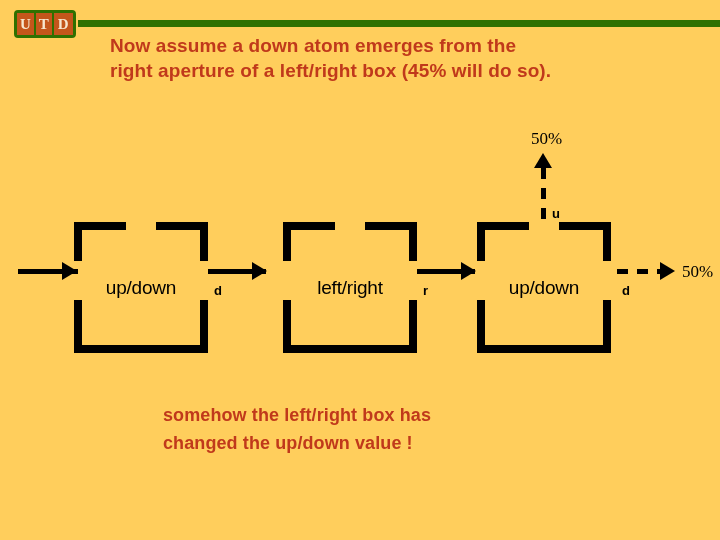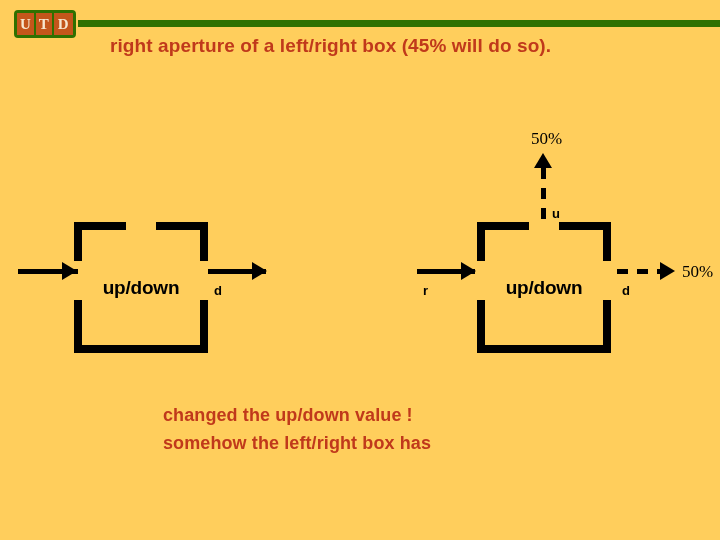--- a/index.html
+++ b/index.html
@@ -92,21 +92,21 @@
   
   .qbox { position: absolute; }
   .qbox .seg { position: absolute; background: #000; }
   .qbox .blabel {
     position: absolute;
     left: 0; right: 0;
     top: 50%;
     transform: translateY(-50%);
     text-align: center;
     font-size: 19px;
-    font-weight: bold;
+    font-weight: normal;
     color: #000;
     letter-spacing: -0.2px;
   }
 
   
   .arrow-line { position: absolute; background: #000; height: 5px; }
   .arrow-head {
     position: absolute;
     width: 0; height: 0;
     border-top: 9px solid transparent;
@@ -153,20 +153,21 @@
 <div id="header-band">
   <div id="header-rule"></div>
   <div id="utd-logo">
     <span class="utd-cell">U</span>
     <span class="utd-cell">T</span>
     <span class="utd-cell wide">D</span>
   </div>
 </div>
 
 <div id="headline">
+  <span class="tline">Now assume a down atom emerges from the</span>
   <span class="tline">right aperture of a left/right box (45% will do so).</span>
 </div>
 
 <div id="diagram">
 
   <div class="arrow-line" style="left:18px; top:159px; width:60px;"></div>
   <div class="arrow-head" style="left:62px; top:152px;"></div>
 
   <div class="qbox" style="left:74px; top:112px; width:134px; height:131px;">
 
@@ -181,20 +182,31 @@
 
     <div class="seg" style="left:126px;top:78px;width:8px;  height:53px;"></div>
     <div class="seg" style="left:67px;top:123px;width:67px; height:8px;"></div>
     <div class="blabel">up/down</div>
   </div>
 
   <div class="arrow-line" style="left:208px; top:159px; width:58px;"></div>
   <div class="arrow-head" style="left:252px; top:152px;"></div>
   <div class="edge-label" style="left:214px; top:174px;">d</div>
 
+  <div class="qbox" style="left:283px; top:112px; width:134px; height:131px;">
+    <div class="seg" style="left:0;   top:0;    width:52px;  height:8px;"></div>
+    <div class="seg" style="left:0;   top:0;    width:8px;   height:39px;"></div>
+    <div class="seg" style="left:82px; top:0;    width:52px;  height:8px;"></div>
+    <div class="seg" style="left:126px;top:0;   width:8px;   height:39px;"></div>
+    <div class="seg" style="left:0;   top:78px; width:8px;   height:53px;"></div>
+    <div class="seg" style="left:0;   top:123px;width:67px;  height:8px;"></div>
+    <div class="seg" style="left:126px;top:78px;width:8px;  height:53px;"></div>
+    <div class="seg" style="left:67px;top:123px;width:67px; height:8px;"></div>
+    <div class="blabel">left/right</div>
+  </div>
 
   <div class="arrow-line" style="left:417px; top:159px; width:58px;"></div>
   <div class="arrow-head" style="left:461px; top:152px;"></div>
   <div class="edge-label" style="left:423px; top:174px;">r</div>
 
   <div class="qbox" style="left:477px; top:112px; width:134px; height:131px;">
     <div class="seg" style="left:0;   top:0;    width:52px;  height:8px;"></div>
     <div class="seg" style="left:0;   top:0;    width:8px;   height:39px;"></div>
     <div class="seg" style="left:82px; top:0;    width:52px;  height:8px;"></div>
     <div class="seg" style="left:126px;top:0;   width:8px;   height:39px;"></div>
@@ -211,15 +223,15 @@
   <div class="pct-label" style="left:531px; top:20px;">50%</div>
 
   <div class="dash-h" style="left:617px; top:159px; width:52px;"></div>
   <div class="arrow-head" style="left:660px; top:152px;"></div>
   <div class="edge-label" style="left:622px; top:174px;">d</div>
   <div class="pct-label" style="left:682px; top:153px;">50%</div>
 
 </div>
 
 <div id="caption">
+  <span class="tline">somehow the left/right box has</span>
   <span class="tline">changed the up/down value !</span>
-  <span class="tline">somehow the left/right box has</span>
 </div>
 
 </body></html>

